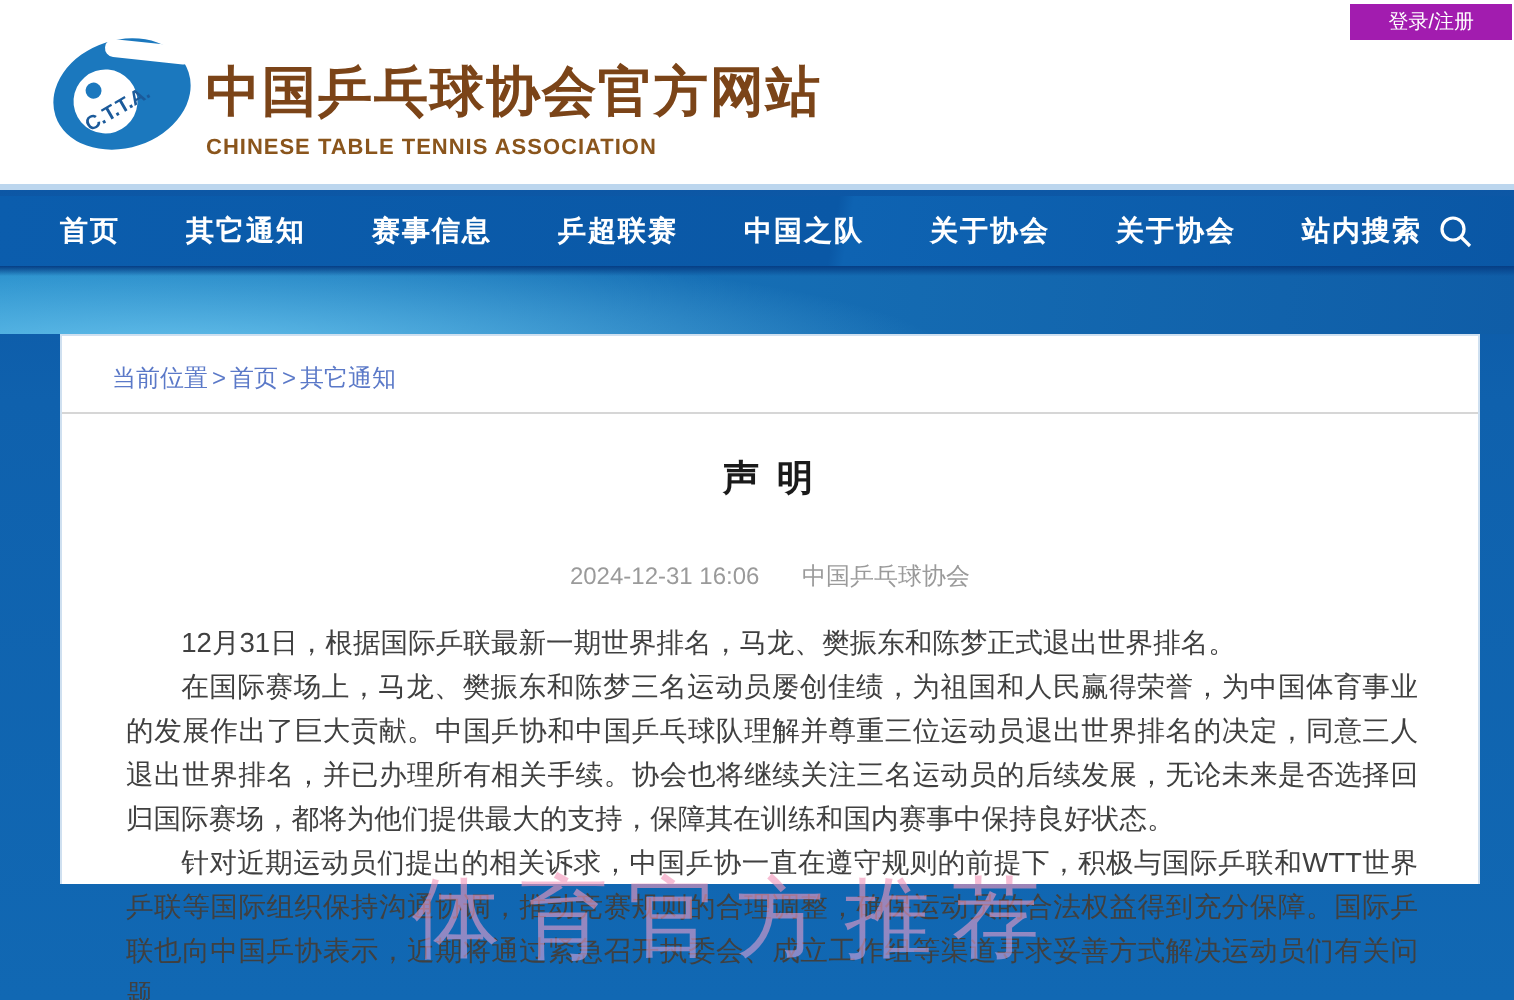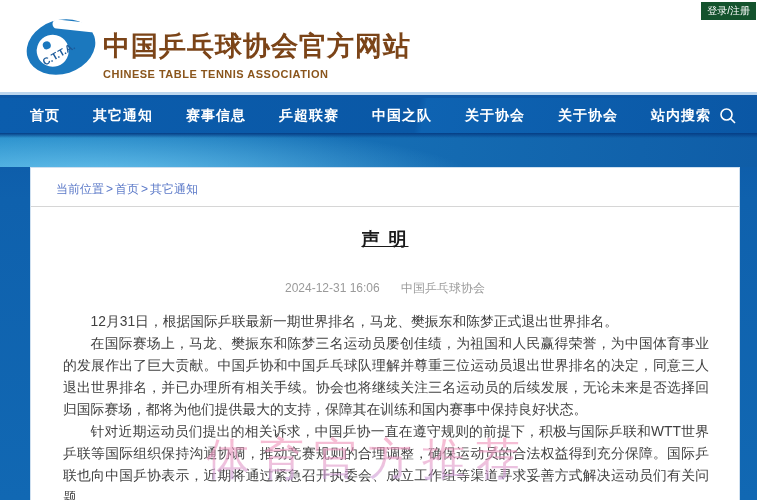--- a/index.html
+++ b/index.html
@@ -9,50 +9,50 @@
           background:linear-gradient(180deg,#0a4e9e 0%,#0f61ad 40%,#1168b3 100%); }
 
   
   .header { position:absolute; left:0; top:0; width:757px; height:95px;
             background:#ffffff; border-bottom:3px solid #bcd6ee; }
   .logo { position:absolute; left:24px; top:8px; width:74px; height:78px; }
   .brand { position:absolute; left:103px; top:28px; }
   .brand-title { font-size:27px; font-weight:bold; color:#7b4418; letter-spacing:1px;
                  font-family:"Liberation Sans","DejaVu Sans",sans-serif; }
   .brand-sub { font-size:11px; font-weight:bold; color:#8a551c; letter-spacing:0.5px; margin-top:4px; }
-  .login-badge { position:absolute; right:1px; top:2px; background:#14532d; color:#fff;
-                 font-size:10px; padding:2px 6px; cursor:pointer; }
+  .login-badge { position:absolute; right:1px; top:2px; background:#a21caf; color:#fff;
+                 font-size:10px; padding:2px 19px; cursor:pointer; }
 
   
   .nav { position:absolute; left:0; top:98px; width:757px; height:35px;
          background:linear-gradient(100deg,#0b5dad 0%,#0a58a6 55%,#0e63b2 56%,#0a57a5 100%);
          display:flex; align-items:center; }
   .nav-item { color:#ffffff; font-size:14px; font-weight:bold; letter-spacing:1px;
               margin-left:33px; cursor:pointer; white-space:nowrap; }
   .nav-item:first-child { margin-left:30px; }
   .search-icon { margin-left:8px; cursor:pointer; display:inline-flex; }
 
   
   .band { position:absolute; left:0; top:133px; width:757px; height:34px;
           background:
             radial-gradient(ellipse 620px 90px at 12% 135%, rgba(110,200,240,0.95) 0%, rgba(110,200,240,0) 62%),
             linear-gradient(96deg,#1d86c6 0%,#166fb5 45%,#0f5da7 100%); }
   .band::before { content:""; position:absolute; left:0; top:0; width:757px; height:5px;
                   background:linear-gradient(180deg,#063e85,rgba(6,62,133,0)); }
 
   
-  .card { position:absolute; left:30px; top:167px; width:710px; height:333px;
+  .card { position:absolute; left:30px; top:167px; width:710px; height:275px;
           background:#ffffff; border:1px solid #cfe0f0; border-bottom:none; }
   .breadcrumb { padding:13px 25px 8px 25px; font-size:12px; color:#5b79c8;
                 border-bottom:1px solid #d6d6d6; margin:0 0 0 0; }
   .breadcrumb a { color:#5b79c8; text-decoration:none; cursor:pointer; }
   .crumb-sep { margin:0 2px; }
 
   .article-title { text-align:center; font-size:18px; font-weight:bold; color:#1a1a1a;
-                   margin-top:20px; letter-spacing:2px;text-decoration:underline; }
+                   margin-top:20px; letter-spacing:2px; }
   .article-meta { text-align:center; font-size:12px; color:#9a9a9a; margin-top:29px; }
   .meta-date { margin-right:18px; }
 
   .article-body { padding:14px 30px 0 32px; font-size:13.8px; color:#404040; line-height:22px; }
   .article-body p { text-indent:2em; text-align:justify; }
 
   .watermark { position:absolute; left:175px; top:262px; font-size:44px; letter-spacing:10px;
                font-family:"Liberation Serif","DejaVu Serif",serif; font-weight:normal;
                background:linear-gradient(180deg,#f693b4 0%,#e79cc8 55%,#b9a3e6 100%);
                -webkit-background-clip:text; background-clip:text; color:transparent;

